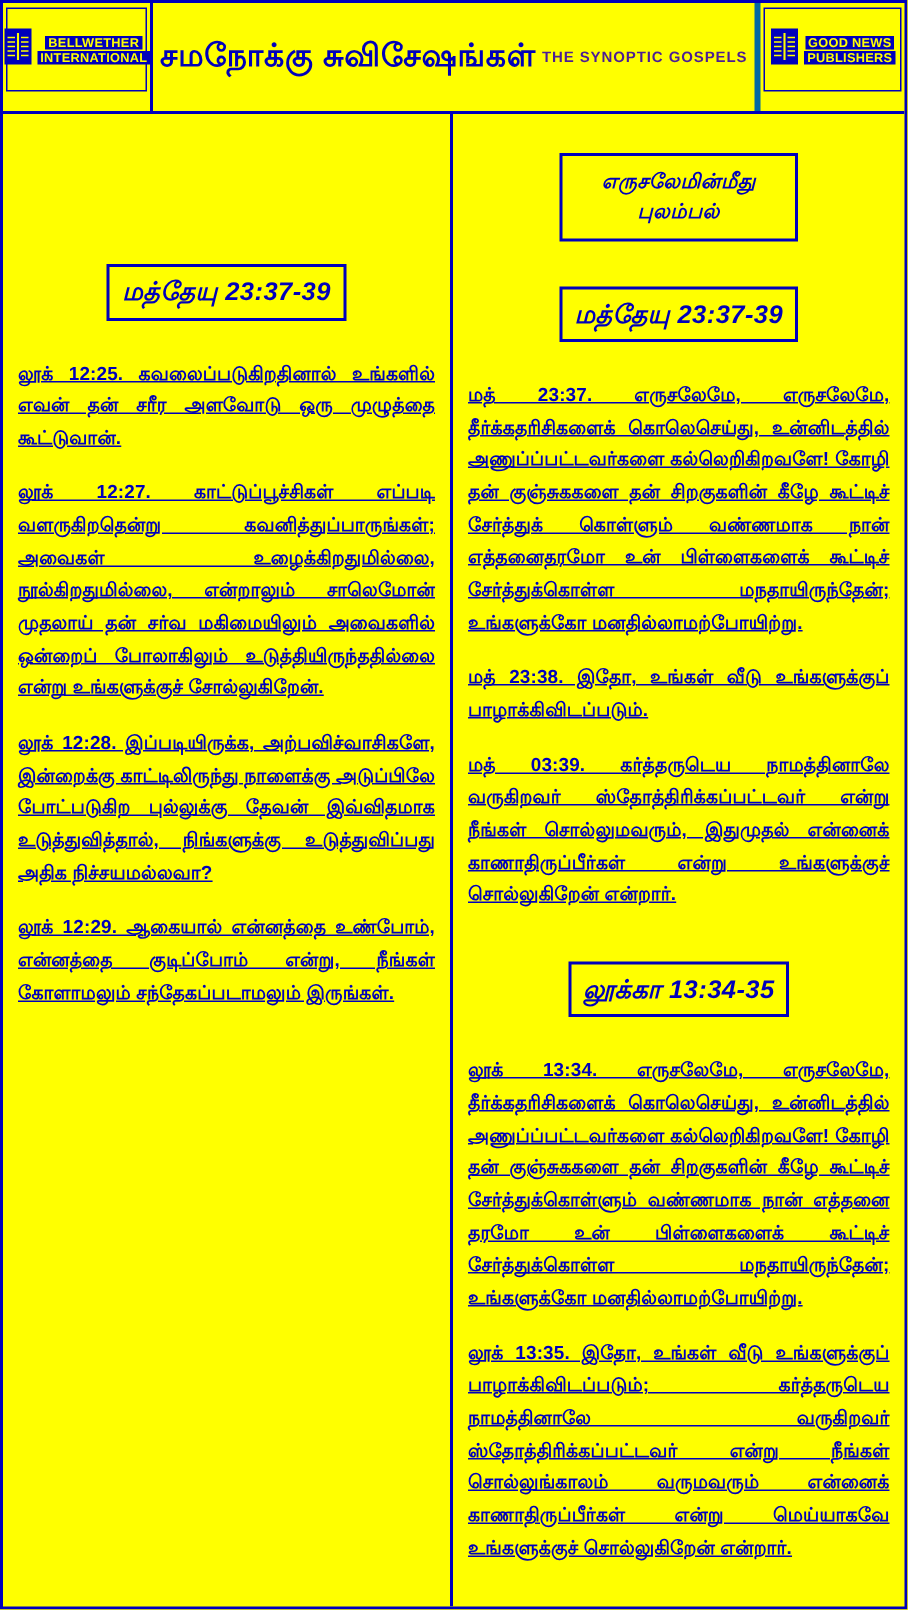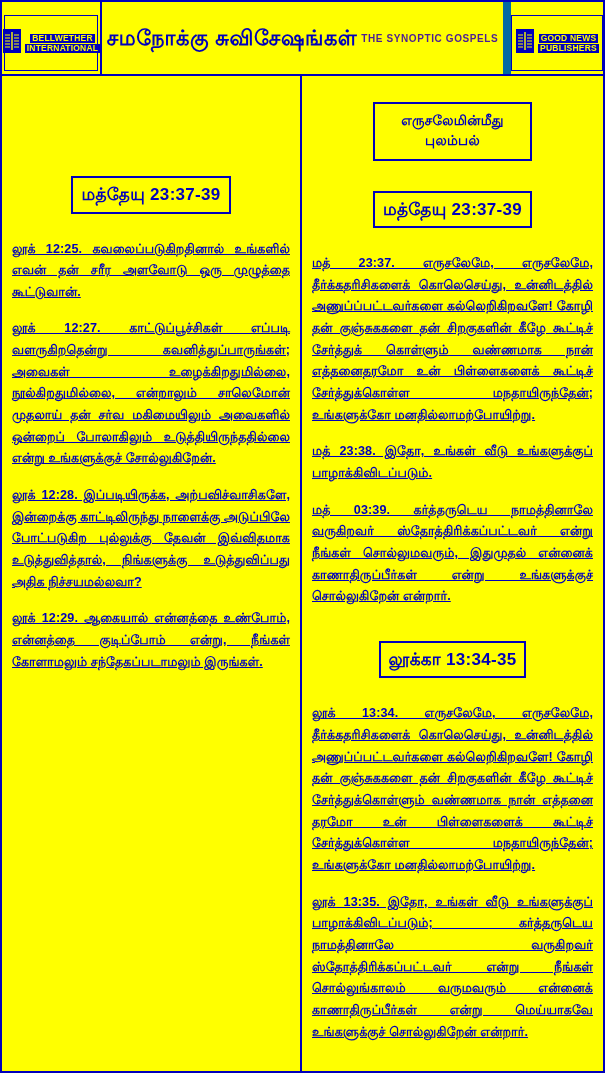--- a/index.html
+++ b/index.html
@@ -21,25 +21,25 @@
   .header {
     display: flex;
     align-items: stretch;
     height: 74px;
     border-bottom: 2px solid #0000bb;
   }
   .logo-box {
     width: 100px;
     border-right: 2px solid #0000bb;
     display: flex;
-    align-items: flex-end;
+    align-items: flex-start;
     justify-content: center;
     padding: 3px;
   }
-  .logo-box.right { border-right: none; border-left: 8px solid #0369a1; }
+  .logo-box.right { border-right: none; border-left: 4px solid #0369a1; }
   .logo-inner {
     border: 1.5px solid #0000bb;
     width: 94px;
     height: 56px;
     display: flex;
     align-items: center;
     justify-content: center;
     gap: 3px;
     padding: 2px 3px;
   }
@@ -105,20 +105,21 @@
     width: 301px;
   }
 
   .heading-box {
     border: 2px solid #0000bb;
     padding: 4px 8px;
     margin: 0 auto 25px auto;
     text-align: center;
     width: fit-content;
     max-width: 100%;
+    font-style: italic;
   }
   .heading-box.banner { margin-top: 18px; margin-bottom: 30px; padding: 7px 26px; }
   .heading-box .line {
     font-size: 13.5px;
     font-weight: bold;
     color: #0000bb;
     line-height: 1.5;
     letter-spacing: 0.3px;
   }
   .heading-box.ref .line { font-size: 17px; }

